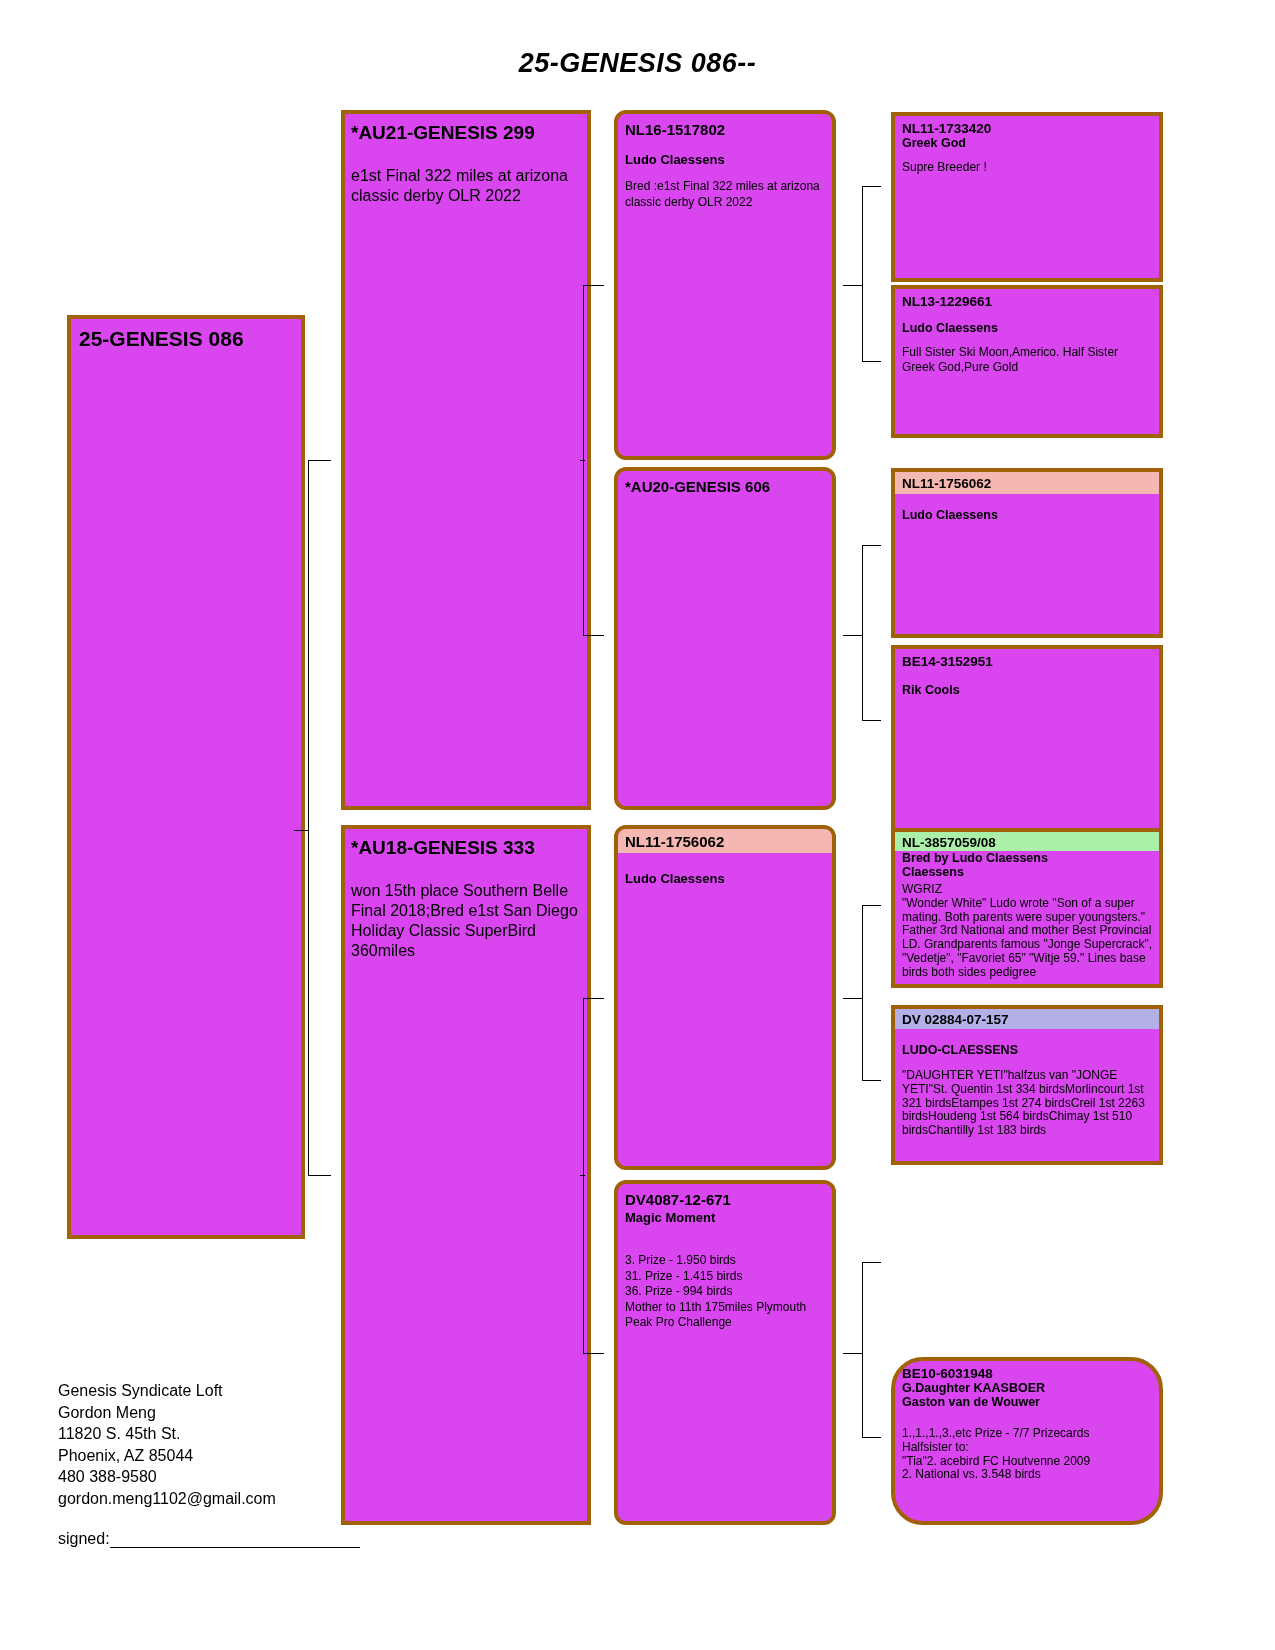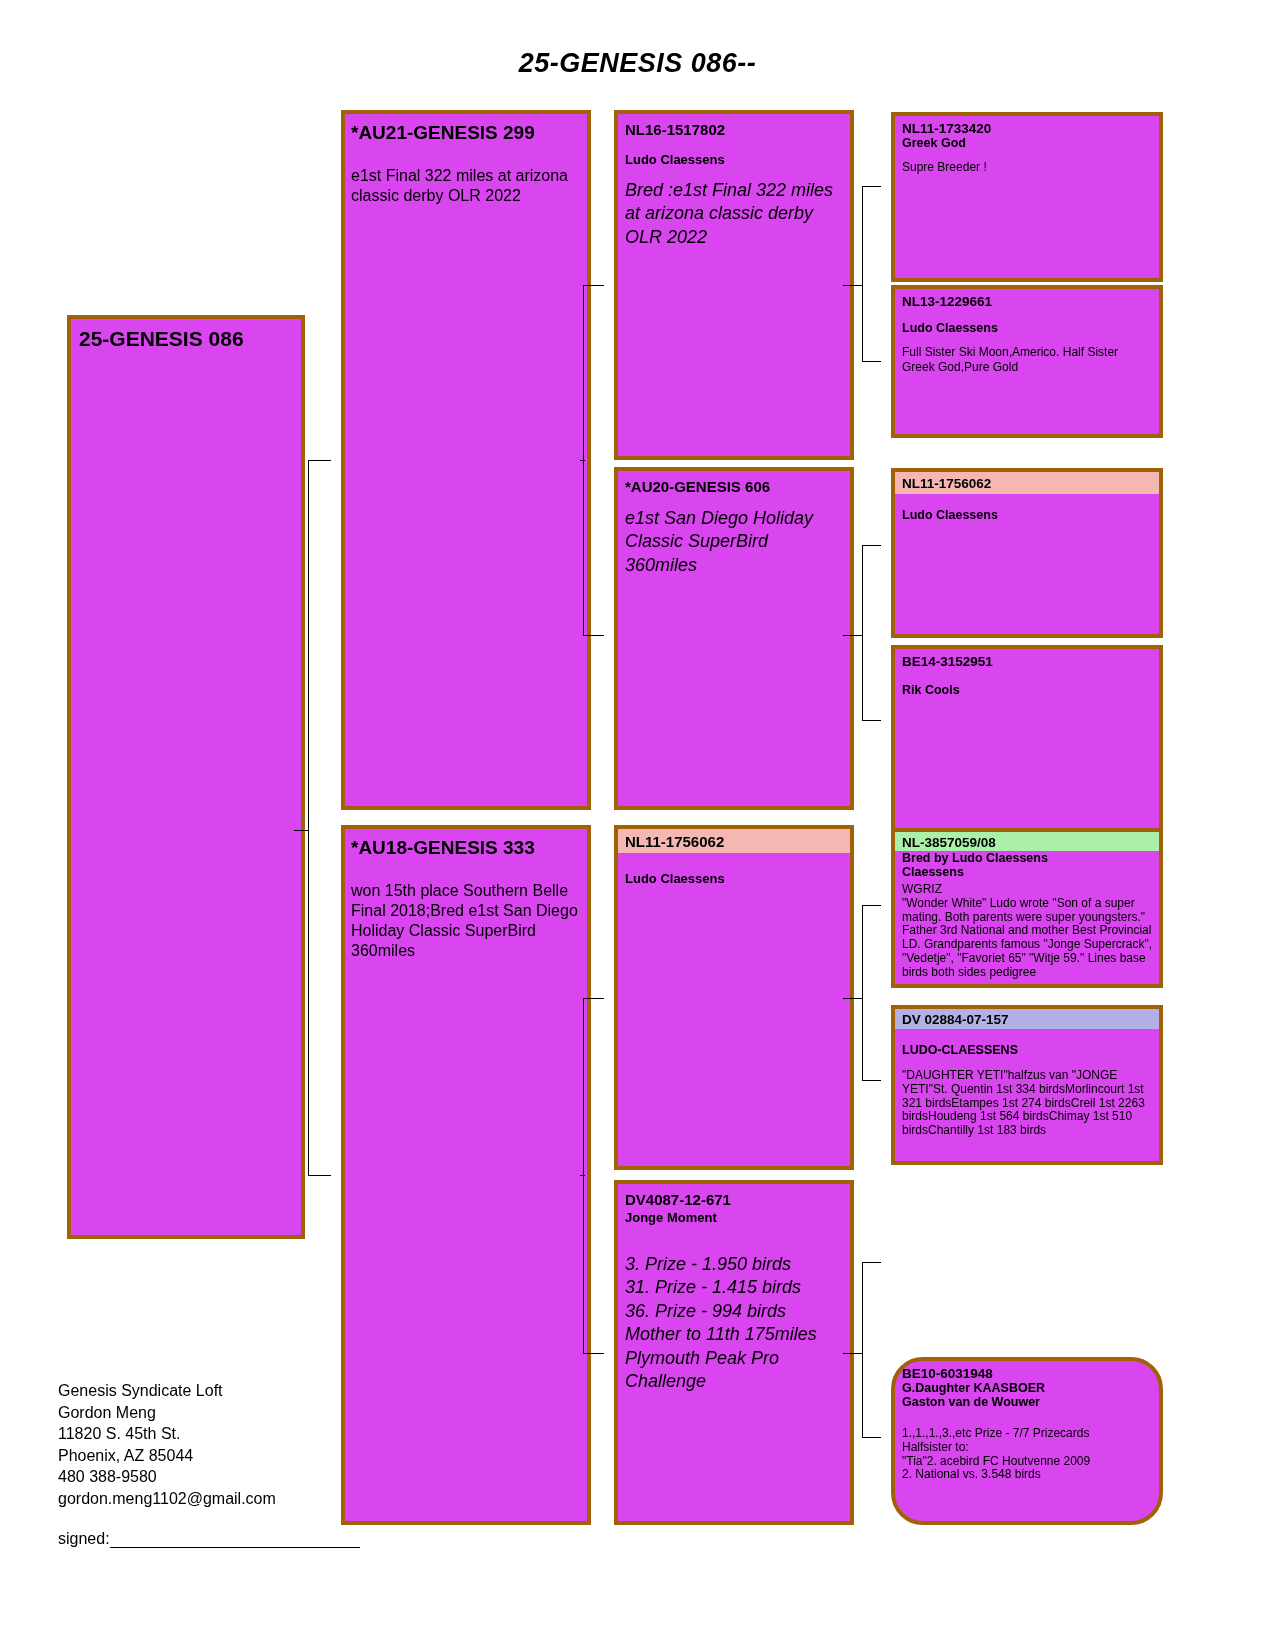--- a/index.html
+++ b/index.html
@@ -76,28 +76,28 @@
   
   .g1 {
     left: 330px; width: 250px;
   }
   #g1-top { top: 110px; height: 700px; }
   #g1-bot { top: 825px; height: 700px; }
   .g1 .hdr { font-size: 19px; padding: 8px 0 0 6px; }
   .g1 .body { font-size: 16px; padding: 22px 6px 0 6px; line-height: 1.25; }
 
   
-  .g2 { left: 603px; width: 240px; }
+  .g2 { left: 603px; width: 222px; border-radius: 12px; }
   #g2-1 { top: 110px; height: 350px; }
   #g2-2 { top: 467px; height: 343px; }
   #g2-3 { top: 825px; height: 345px; }
   #g2-4 { top: 1180px; height: 345px; }
   .g2 .hdr { font-size: 15px; padding: 7px 0 0 7px; }
   .g2 .sub { font-size: 13px; padding: 14px 0 0 7px; }
-  .g2 .body { font-size: 18px; padding: 12px 7px 0 7px; line-height: 1.3; font-style: italic; }
+  .g2 .body { font-size: 12px; padding: 12px 7px 0 7px; line-height: 1.3; }
   .g2.boxed-name .hdr {
     background: #f5b7b1;
     margin: 0;
     padding: 4px 0 3px 7px;
   }
   .g2.boxed-name { padding-top: 0; }
 
   
   .g3 { left: 880px; width: 272px; }
   #g3-1 { top: 112px; height: 170px; }
@@ -166,31 +166,30 @@
   </div>
 
   <div class="box g2" id="g2-1">
     <span class="hdr">NL16-1517802</span>
     <span class="sub">Ludo Claessens</span>
     <span class="body">Bred :e1st Final 322 miles at arizona classic derby OLR 2022</span>
   </div>
 
   <div class="box g2" id="g2-2">
     <span class="hdr">*AU20-GENESIS 606</span>
-    <span class="body">e1st San Diego Holiday Classic SuperBird 360miles</span>
   </div>
 
   <div class="box g2 boxed-name" id="g2-3">
     <span class="hdr hl-pink">NL11-1756062</span>
     <span class="sub" style="padding-top:18px;">Ludo Claessens</span>
   </div>
 
   <div class="box g2" id="g2-4">
     <span class="hdr">DV4087-12-671</span>
-    <span class="sub" style="padding-top:2px;">Jonge Moment</span>
+    <span class="sub" style="padding-top:2px;">Magic Moment</span>
     <span class="body" style="padding-top:28px;">3. Prize - 1.950 birds
 31. Prize -  1.415 birds
 36. Prize -  994 birds
 Mother to 11th 175miles Plymouth Peak Pro Challenge</span>
   </div>
 
   <div class="box g3" id="g3-1">
     <span class="hdr">NL11-1733420</span>
     <span class="sub">Greek God</span>
     <span class="body">Supre Breeder !</span>

